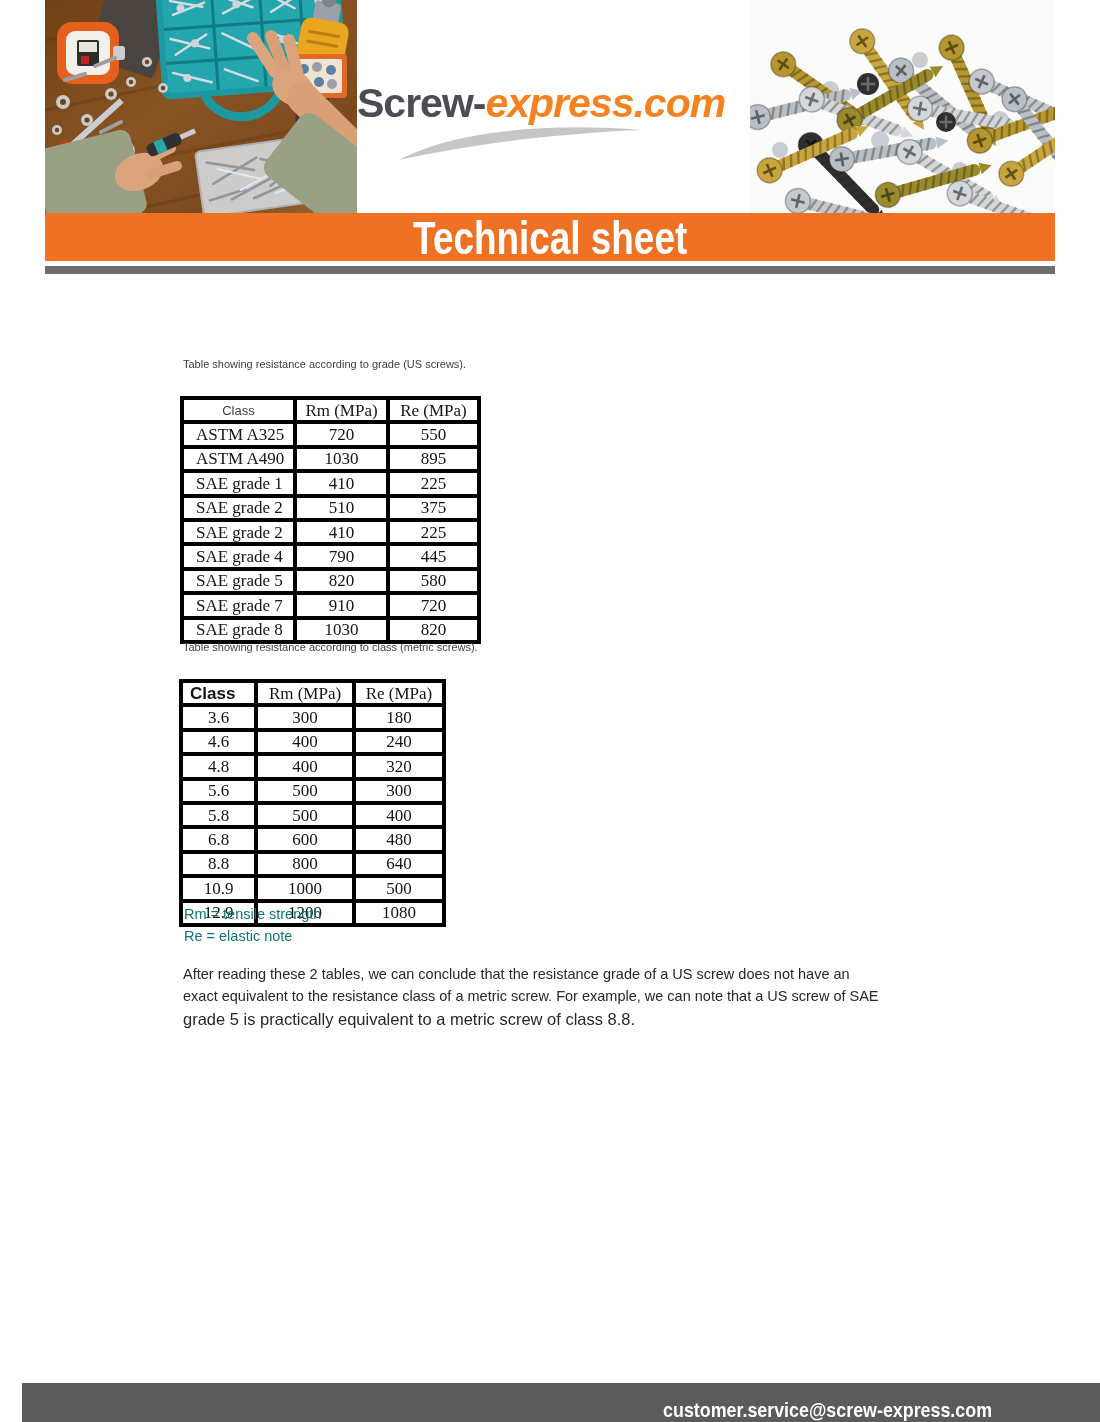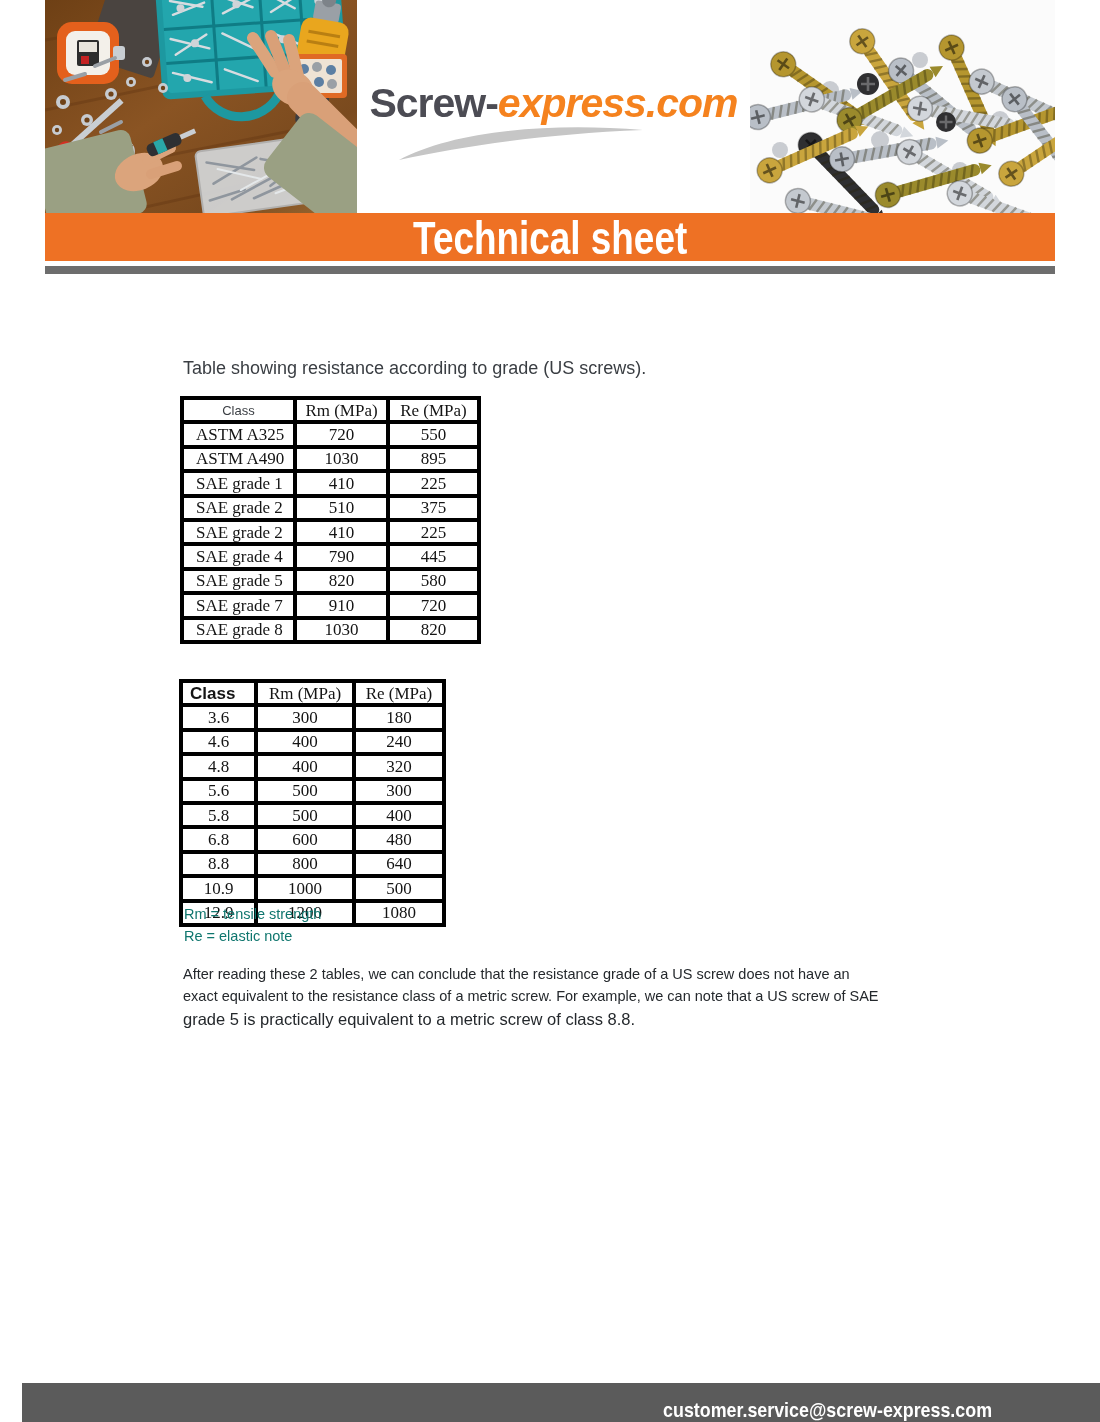--- a/index.html
+++ b/index.html
@@ -10,42 +10,42 @@
 
   
   .photo { position:absolute; top:0; height:216px; overflow:hidden; }
   #photo-left  { left:45px;  width:312px; }
   #photo-right { left:750px; width:305px; }
 
   
   .logo-area { position:absolute; left:357px; top:0; width:393px; height:216px; }
   .logo-line {
     position:absolute; top:80px; left:0; width:100%;
-    text-align:center; font-weight:bold; font-size:41px;
+    text-align:left; font-weight:bold; font-size:41px;
     letter-spacing:-1px; white-space:nowrap;
   }
   .logo-dark   { color:#4c4c54; }
   .logo-orange { color:#f5821e; font-style:italic; }
   .swoosh { position:absolute; left:36px; top:120px; }
 
   
   .banner {
     position:absolute; left:45px; top:213px; width:1010px; height:48px;
     background:#ee7124; display:flex; align-items:center; justify-content:center;
   }
   .banner-text {
     color:#ffffff; font-weight:bold; font-size:45px; line-height:1;
     transform:scale(0.82,1.04); white-space:nowrap;
   }
   .banner-shadow {
     position:absolute; left:45px; top:266px; width:1010px; height:8px; background:#6d6d6d;
   }
 
   
-  .section-title { position:absolute; left:183px; font-size:18px; color:#3a3e43; }
+  .section-title { position:absolute; left:183px; font-size:11px; color:#3a3e43; }
   #title-us     { top:358px; }
   #title-metric { top:641px; }
 
   
   table.res {
     position:absolute; border-collapse:collapse; table-layout:fixed;
     font-family:"Liberation Serif", serif; font-size:17px; color:#141414;
   }
   table.res th, table.res td {
     border:4px solid #000000; text-align:center; height:20.4px;
@@ -383,20 +383,21 @@
           <td>720</td>
         </tr>
         <tr>
           <td>SAE grade 8</td>
           <td>1030</td>
           <td>820</td>
         </tr>
       </tbody>
     </table>
 
+  <div class="section-title" id="title-metric">Table showing resistance according to class (metric screws).</div>
   <table class="res" id="table-metric">
       <thead>
         <tr>
           <th>Class</th>
           <th>Rm (MPa)</th>
           <th>Re (MPa)</th>
         </tr>
       </thead>
       <tbody>
         <tr>

